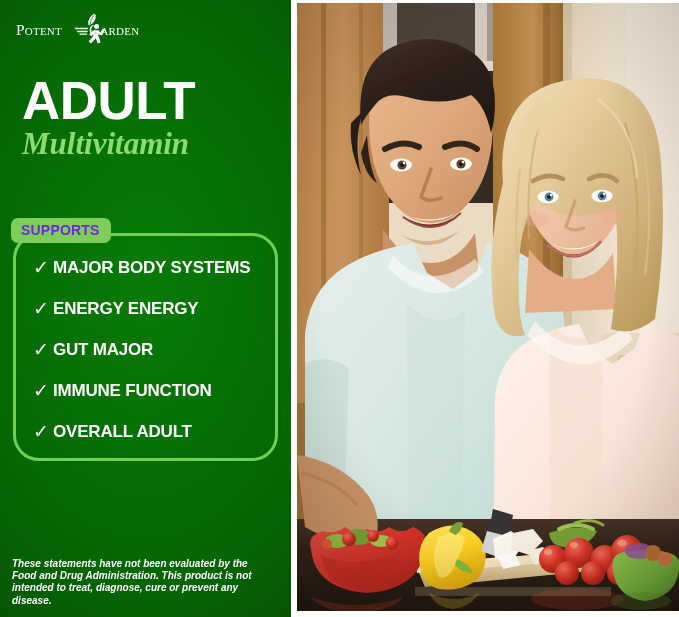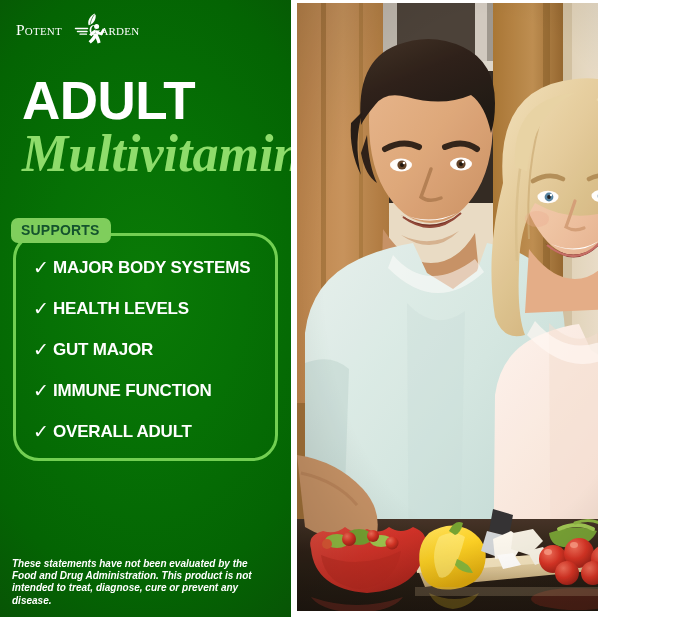--- a/index.html
+++ b/index.html
@@ -5,21 +5,21 @@
   html, body {
     margin: 0;
     padding: 0;
     background: #ffffff;
   }
   body {
     font-family: "Liberation Sans", sans-serif;
   }
   #label-root {
     position: relative;
-    width: 598px;
+    width: 679px;
     height: 617px;
     overflow: hidden;
     background: #ffffff;
   }
 
   
   #green-panel {
     position: absolute;
     left: 0; top: 0;
     width: 291px;
@@ -80,21 +80,21 @@
     white-space: nowrap;
   }
   #title-multivitamin {
     position: absolute;
     left: 22px;
     top: 128px;
     margin: 0;
     font-family: "Liberation Serif", serif;
     font-weight: bold;
     font-style: italic;
-    font-size: 52px;
+    font-size: 31px;
     line-height: 1;
     color: #8edc6b;
     white-space: nowrap;
   }
 
   
   #supports-box {
     position: absolute;
     left: 13px;
     top: 233px;
@@ -112,21 +112,21 @@
     padding: 3px 11px 4px 10px;
     background: #7fce5c;
     border-radius: 7px;
     z-index: 3;
   }
   #supports-tab-label {
     font-family: "Liberation Sans", sans-serif;
     font-weight: bold;
     font-size: 14px;
     letter-spacing: 0.2px;
-    color: #14532d;
+    color: #6d28d9;
     line-height: 1.1;
     white-space: nowrap;
   }
   #supports-mask {
     position: absolute;
     left: 11px;
     top: 230px;
     width: 84px;
     height: 9px;
     background: #0a6d06;
@@ -232,21 +232,21 @@
       <span id="supports-tab-label">SUPPORTS</span>
     </div>
 
     <ul id="supports-list">
       <li class="support-item">
         <span class="support-check">✓</span>
         <span class="support-text">MAJOR BODY SYSTEMS</span>
       </li>
       <li class="support-item">
         <span class="support-check">✓</span>
-        <span class="support-text">HEALTH LEVELS</span>
+        <span class="support-text">ENERGY ENERGY</span>
       </li>
       <li class="support-item">
         <span class="support-check">✓</span>
         <span class="support-text">GUT MAJOR</span>
       </li>
       <li class="support-item">
         <span class="support-check">✓</span>
         <span class="support-text">IMMUNE FUNCTION</span>
       </li>
       <li class="support-item">

